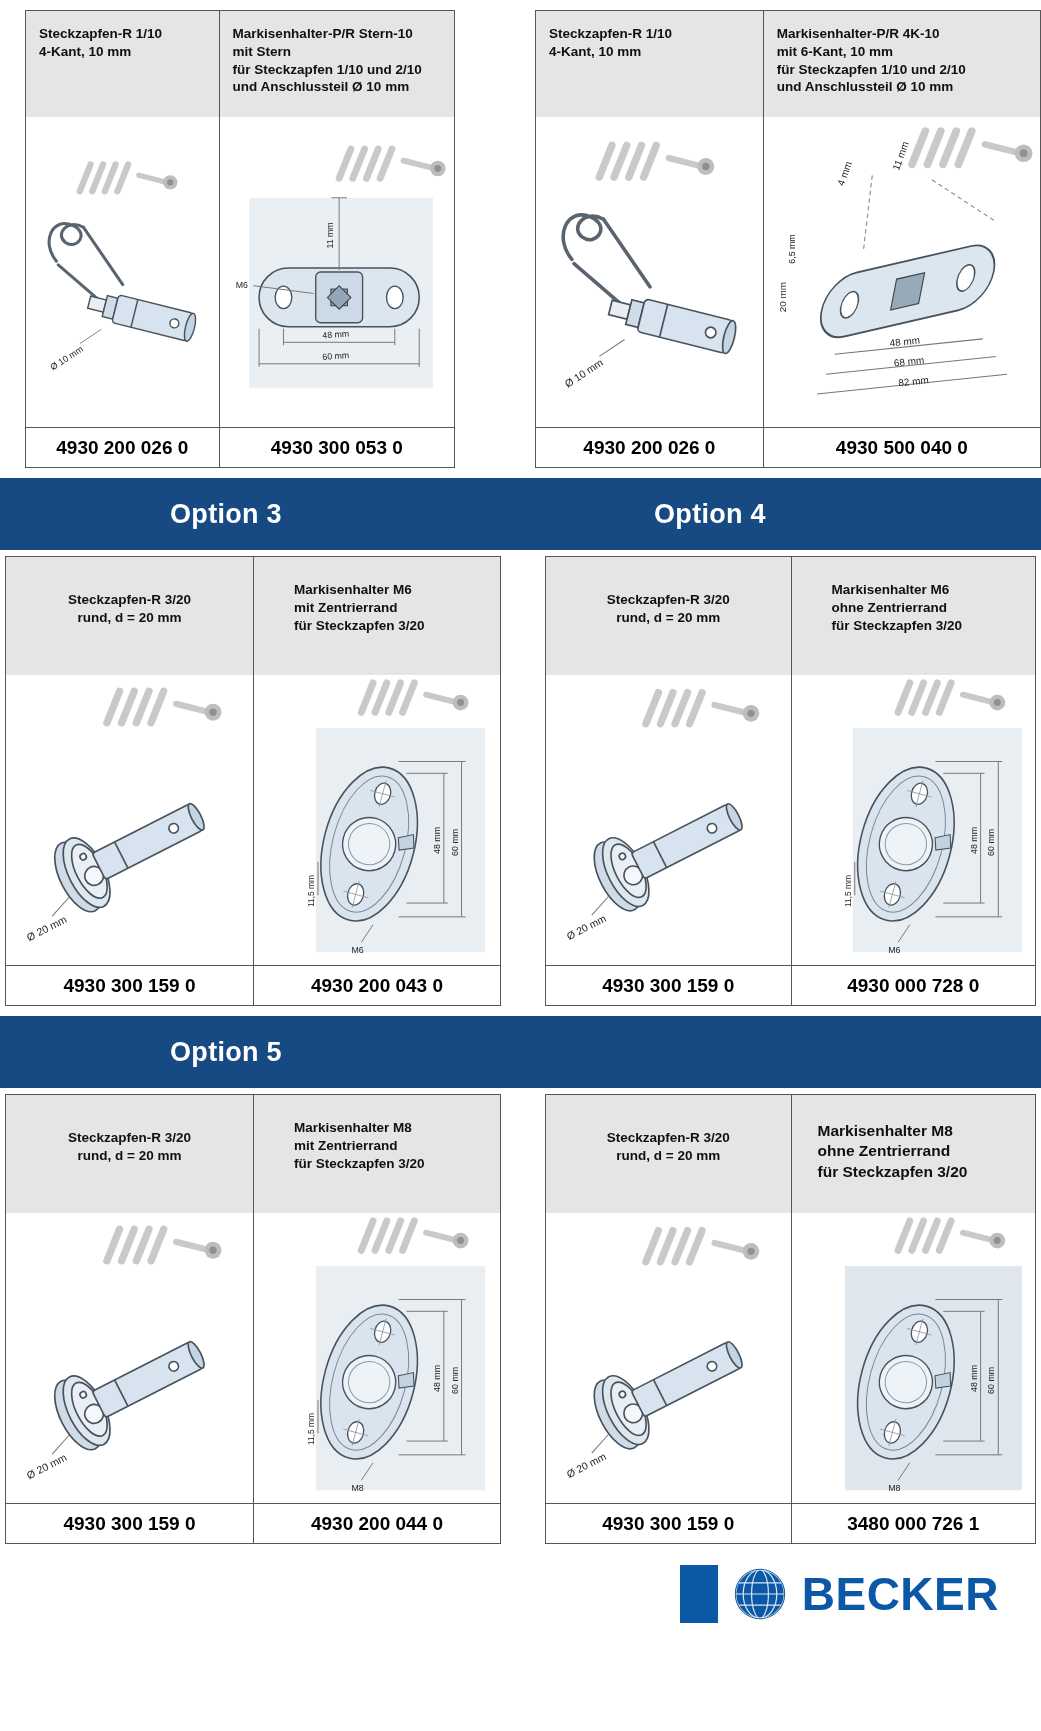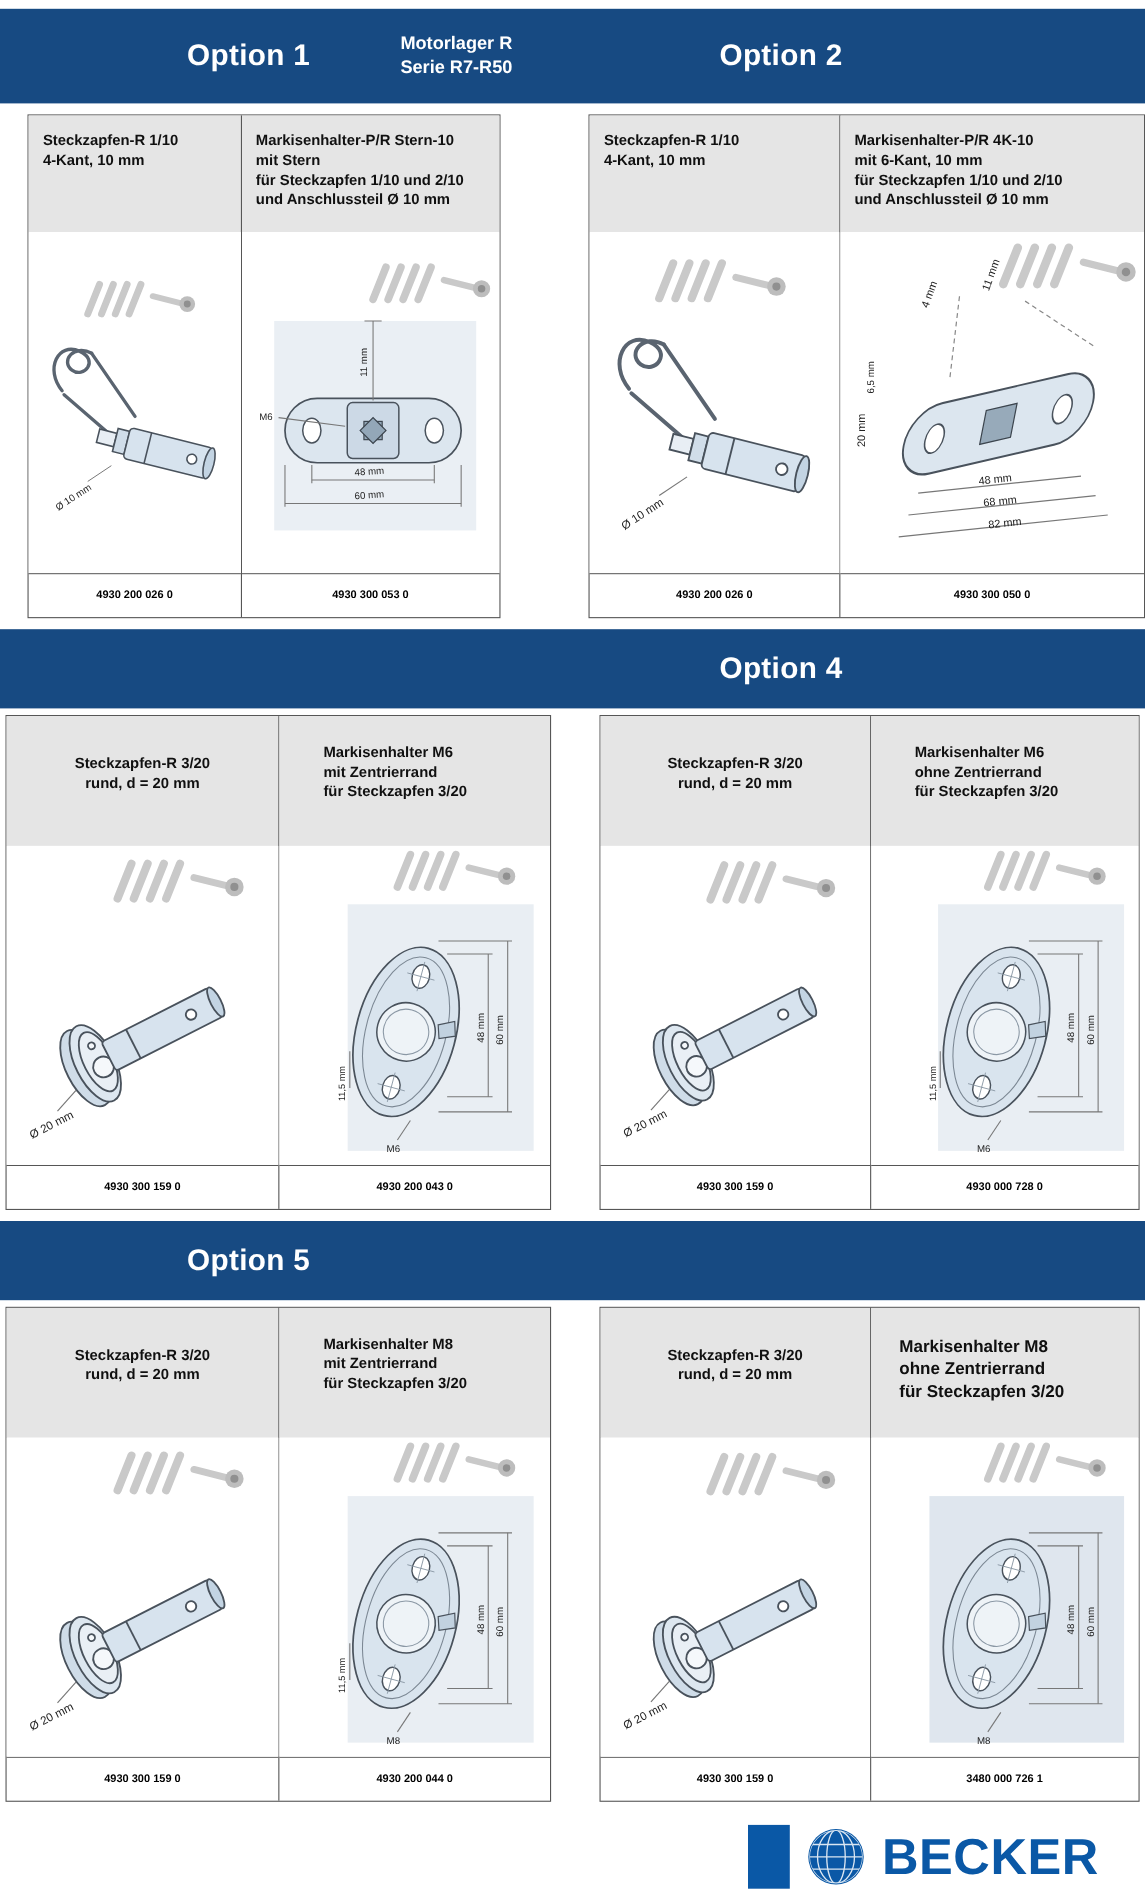--- a/index.html
+++ b/index.html
@@ -33,21 +33,21 @@
   .row-1 .cell-title { min-height:106px; }
   .row-23 .cell-title { min-height:118px; }
   .t-c { text-align:center; padding-top:34px; padding-left:4px; padding-right:4px; }
   .t-ind { padding-left:40px; padding-top:24px; }
   .t-big { font-size:15.5px; padding-top:26px; padding-left:26px; }
 
   .drawing { flex:1; position:relative; overflow:hidden; background:#fff; }
   .drawing svg { display:block; width:100%; height:100%; }
   svg text { font-family:"Liberation Sans", sans-serif; fill:#222; }
 
-  .article { height:40px; flex:0 0 40px; border-top:1px solid #565656; display:flex; align-items:center; justify-content:center; font-size:10px; font-weight:bold; color:#000; }
+  .article { height:40px; flex:0 0 40px; border-top:1px solid #565656; display:flex; align-items:center; justify-content:center; font-size:19px; font-weight:bold; color:#000; }
 
   .footer { height:80px; display:flex; align-items:center; justify-content:flex-end; padding-right:42px; gap:14px; }
   .footer-bar { width:38px; height:58px; background:#0a58a6; }
   .globe { width:56px; height:56px; }
   .brand { font-size:46px; font-weight:bold; color:#0a58a6; letter-spacing:0.5px; }
 </style>
 </head>
 <body>
 
 <svg width="0" height="0" style="position:absolute" aria-hidden="true">
@@ -120,28 +120,20 @@
         <line x1="0" y1="-67" x2="0" y2="-39"></line>
         <line x1="-13" y1="53" x2="13" y2="53"></line>
         <line x1="0" y1="39" x2="0" y2="67"></line>
       </g>
     </g>
   </defs>
 </svg>
 
 <div class="page">
 
-  <div class="band band1">
-    <div class="opt opt-l">Option 1</div>
-    <div class="series">
-      <div>Motorlager R</div>
-      <div>Serie R7-R50</div>
-    </div>
-    <div class="opt opt-r">Option 2</div>
-  </div>
 
   <div class="row row-1">
 
     <div class="pair pair-l">
       <div class="cell c45">
         <div class="cell-title">
           <div>Steckzapfen-R 1/10</div>
           <div>4-Kant, 10 mm</div>
         </div>
         <div class="drawing">
@@ -227,26 +219,27 @@
             </g>
             <text transform="translate(122,46) rotate(-70)" font-size="9">11 mm</text>
             <text transform="translate(72,60) rotate(-70)" font-size="9">4 mm</text>
             <text transform="translate(28,130) rotate(-90)" font-size="8">6,5 mm</text>
             <text transform="translate(20,174) rotate(-90)" font-size="9">20 mm</text>
             <text transform="translate(114,205) rotate(-6)" font-size="9">48 mm</text>
             <text transform="translate(118,223) rotate(-6)" font-size="9">68 mm</text>
             <text transform="translate(122,241) rotate(-6)" font-size="9">82 mm</text>
           </svg>
         </div>
-        <div class="article">4930 300 050 0</div>
+        <div class="article">4930 500 040 0</div>
       </div>
     </div>
   </div>
 
   <div class="band band2">
+    <div class="opt opt-l">Option 3</div>
     <div class="opt opt-r">Option 4</div>
   </div>
 
   <div class="row row-23">
 
     <div class="pair pair-l">
       <div class="cell c50">
         <div class="cell-title t-c">
           <div>Steckzapfen-R 3/20</div>
           <div>rund, d = 20 mm</div>

